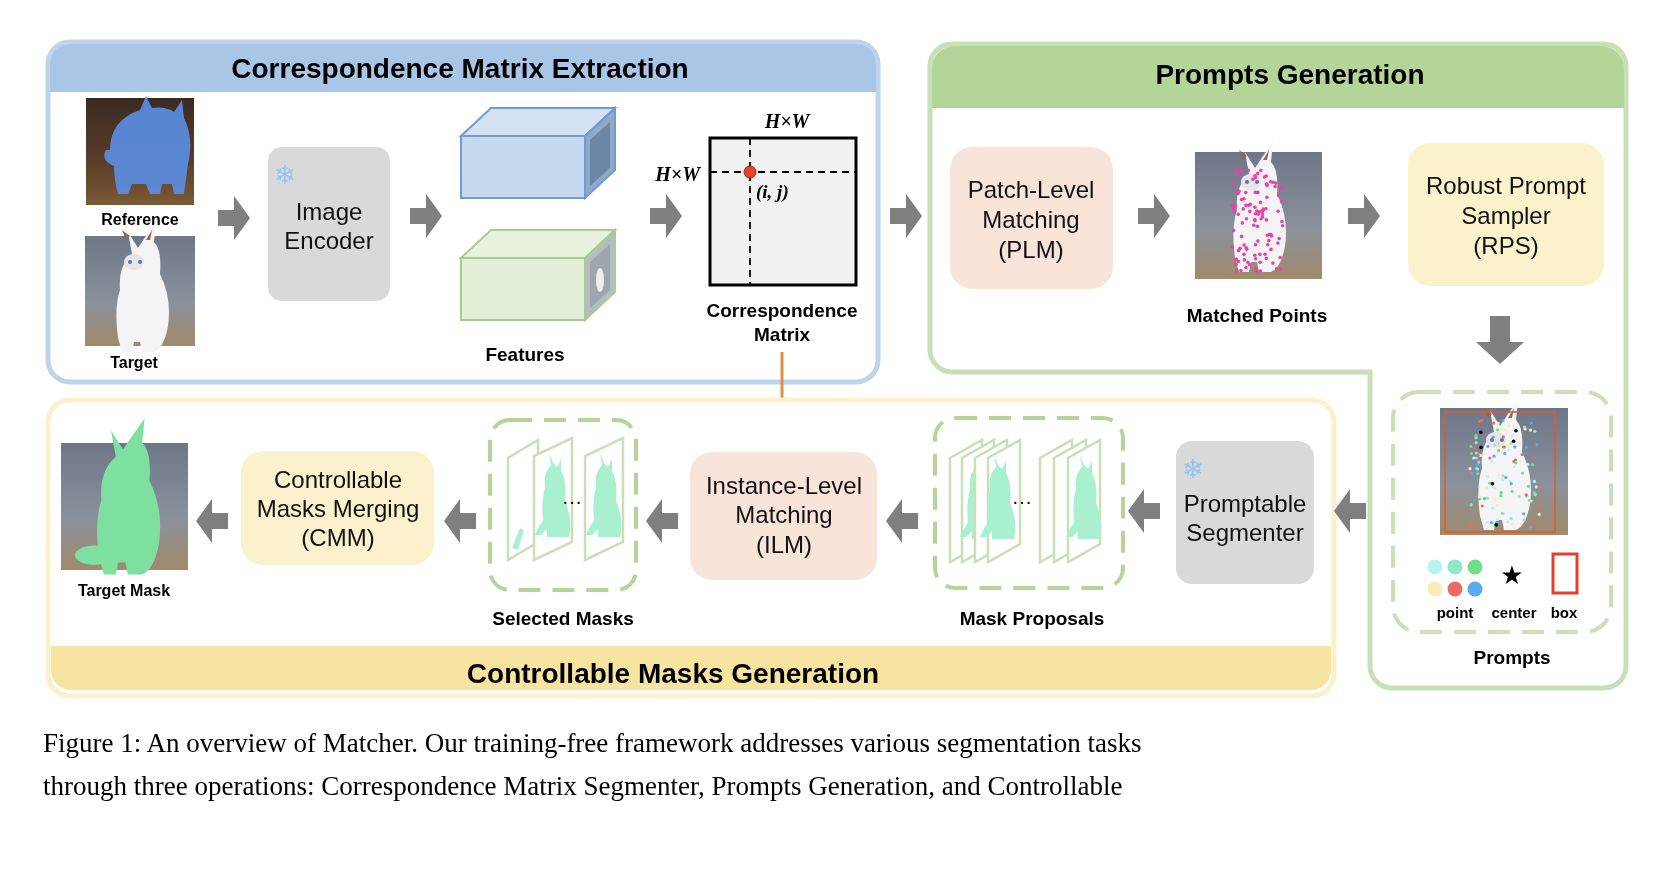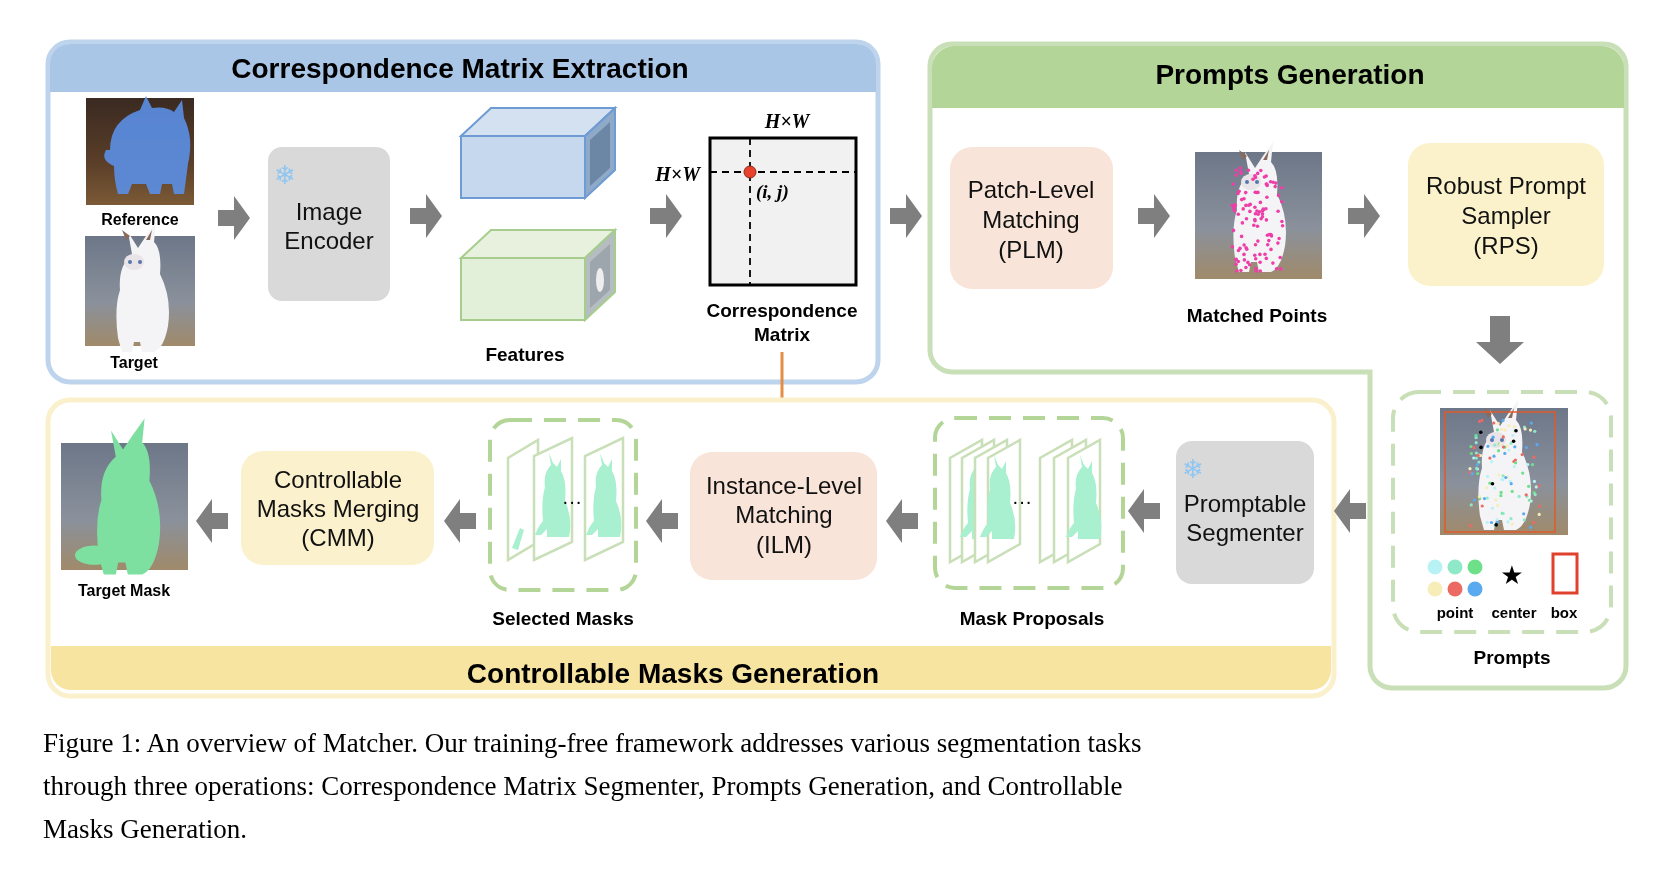--- a/index.html
+++ b/index.html
@@ -485,14 +485,13 @@
         <ellipse cx="-24" cy="36" rx="16" ry="8" fill="#7ee0a0"></ellipse>
       </g>
     </g>
     <text class="sans lbl-sm" x="124" y="596" text-anchor="middle" style="font-size:16px">Target Mask</text>
   </g>
 </svg>
 
 <div class="caption">
   <span>Figure 1: An overview of Matcher. Our training-free framework addresses various segmentation tasks</span>
   <span>through three operations: Correspondence Matrix Segmenter, Prompts Generation, and Controllable</span>
-  <span>Masks Generation.</span>
 </div>
 
 </body></html>

